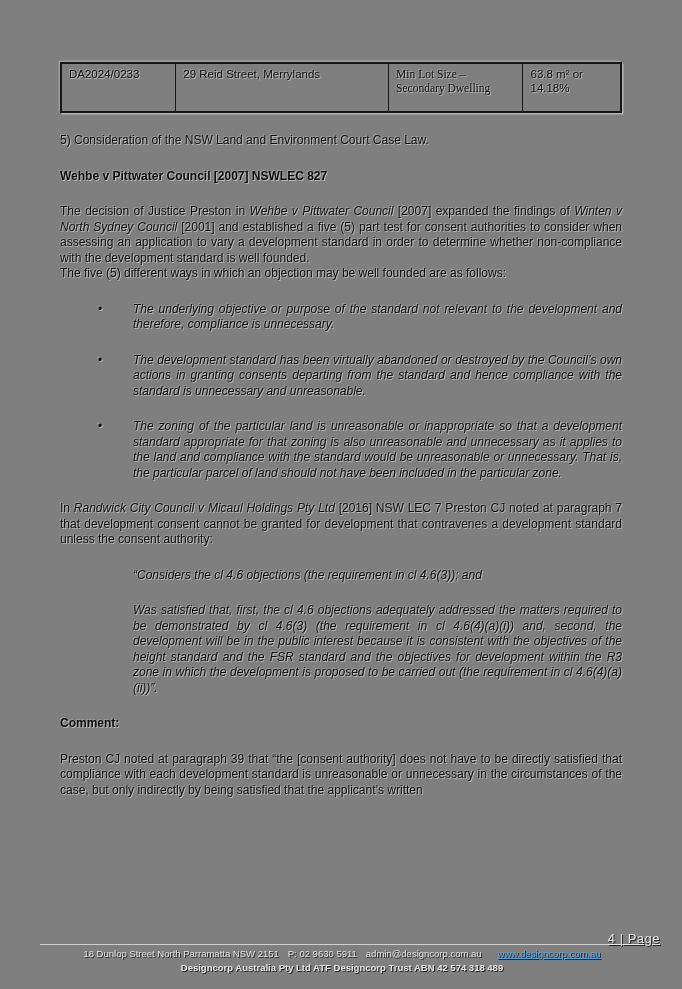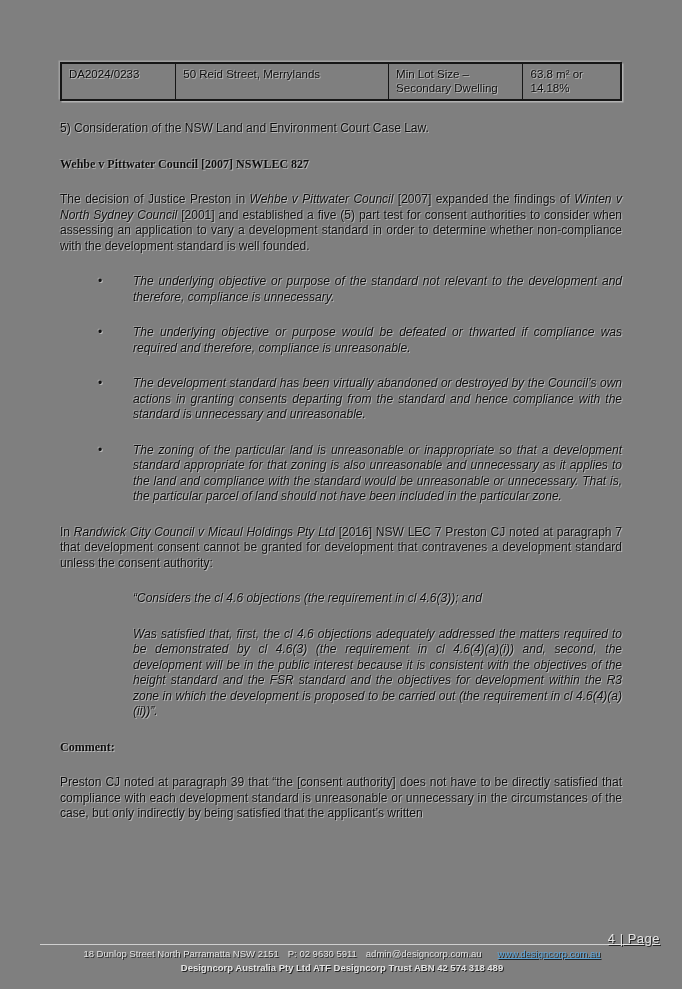--- a/index.html
+++ b/index.html
@@ -30,30 +30,30 @@
   table.datatable{
     width:100%;
     border-collapse:collapse;
     font-size:11.5px;
     line-height:14px;
     border:2px solid #161616;
     box-shadow:1.5px 1.5px 0 rgba(255,255,255,.4), -1.5px -1.5px 0 rgba(255,255,255,.25);
   }
   table.datatable td{
     border:1.5px solid #161616;
-    padding:3px 7px 4px 7px;
+    padding:3px 7px 16px 7px;
     vertical-align:top;
   }
-  td.c0{width:20.5%;} td.c1{width:38%;} td.c2{width:24%;} td.c3{width:17.5%;}
+  td.c0{width:20.5%;} td.c1{width:38%;} td.c2{width:24%;font-family:Liberation Serif, serif;} td.c3{width:17.5%;}
   
   .blocks{}
   .blk{margin-top:20px;}
   .blk.tight{margin-top:0;}
   .blk.justify{text-align:justify;}
-  .blk .bd{font-weight:bold;font-family:Liberation Serif, serif;}
+  .blk .bd{font-weight:bold;}
   .blk .it{font-style:italic;}
   .blk.bullet{
     position:relative;
     padding-left:73px;
     font-style:italic;
   }
   .blk.bullet::before{
     content:"\2022";
     position:absolute;
     left:38px; top:0;
@@ -95,33 +95,33 @@
 </style>
 </head>
 <body>
 
 <div class="content">
 
   <table class="datatable">
     <tbody>
       <tr>
         <td class="c0">DA2024/0233</td>
-        <td class="c1">50 Reid Street, Merrylands</td>
+        <td class="c1">29 Reid Street, Merrylands</td>
         <td class="c2">Min Lot Size – Secondary Dwelling</td>
         <td class="c3">63.8 m² or 14.18%</td>
       </tr>
     </tbody>
   </table>
 
   <div class="blocks">
       <div class="blk paragraph"><span>5) Consideration of the NSW Land and Environment Court Case Law.</span></div>
       <div class="blk paragraph"><span class="bd">Wehbe v Pittwater Council [2007] NSWLEC 827</span></div>
       <div class="blk paragraph justify"><span>The decision of Justice Preston in </span><span class="it">Wehbe v Pittwater Council</span><span> [2007] expanded the findings of </span><span class="it">Winten v North Sydney Council</span><span> [2001] and established a five (5) part test for consent authorities to consider when assessing an application to vary a development standard in order to determine whether non-compliance with the development standard is well founded.</span></div>
+      <div class="blk paragraph justify tight"><span>The five (5) different ways in which an objection may be well founded are as follows:</span></div>
       <div class="blk bullet justify"><span>The underlying objective or purpose of the standard not relevant to the development and therefore, compliance is unnecessary.</span></div>
-      <div class="blk bullet justify"><span>The underlying objective or purpose would be defeated or thwarted if compliance was required and therefore, compliance is unreasonable.</span></div>
       <div class="blk bullet justify"><span>The development standard has been virtually abandoned or destroyed by the Council’s own actions in granting consents departing from the standard and hence compliance with the standard is unnecessary and unreasonable.</span></div>
       <div class="blk bullet justify"><span>The zoning of the particular land is unreasonable or inappropriate so that a development standard appropriate for that zoning is also unreasonable and unnecessary as it applies to the land and compliance with the standard would be unreasonable or unnecessary. That is, the particular parcel of land should not have been included in the particular zone.</span></div>
       <div class="blk paragraph justify"><span>In </span><span class="it">Randwick City Council v Micaul Holdings Pty Ltd</span><span> [2016] NSW LEC 7 Preston CJ noted at paragraph 7 that development consent cannot be granted for development that contravenes a development standard unless the consent authority:</span></div>
       <div class="blk quote justify"><span>“Considers the cl 4.6 objections (the requirement in cl 4.6(3)); and</span></div>
       <div class="blk quote justify"><span>Was satisfied that, first, the cl 4.6 objections adequately addressed the matters required to be demonstrated by cl 4.6(3) (the requirement in cl 4.6(4)(a)(i)) and, second, the development will be in the public interest because it is consistent with the objectives of the height standard and the FSR standard and the objectives for development within the R3 zone in which the development is proposed to be carried out (the requirement in cl 4.6(4)(a)(ii))”.</span></div>
       <div class="blk paragraph"><span class="bd">Comment:</span></div>
       <div class="blk paragraph justify"><span>Preston CJ noted at paragraph 39 that “the [consent authority] does not have to be directly satisfied that compliance with each development standard is unreasonable or unnecessary in the circumstances of the case, but only indirectly by being satisfied that the applicant’s written</span></div>
     </div>
 
 </div>

